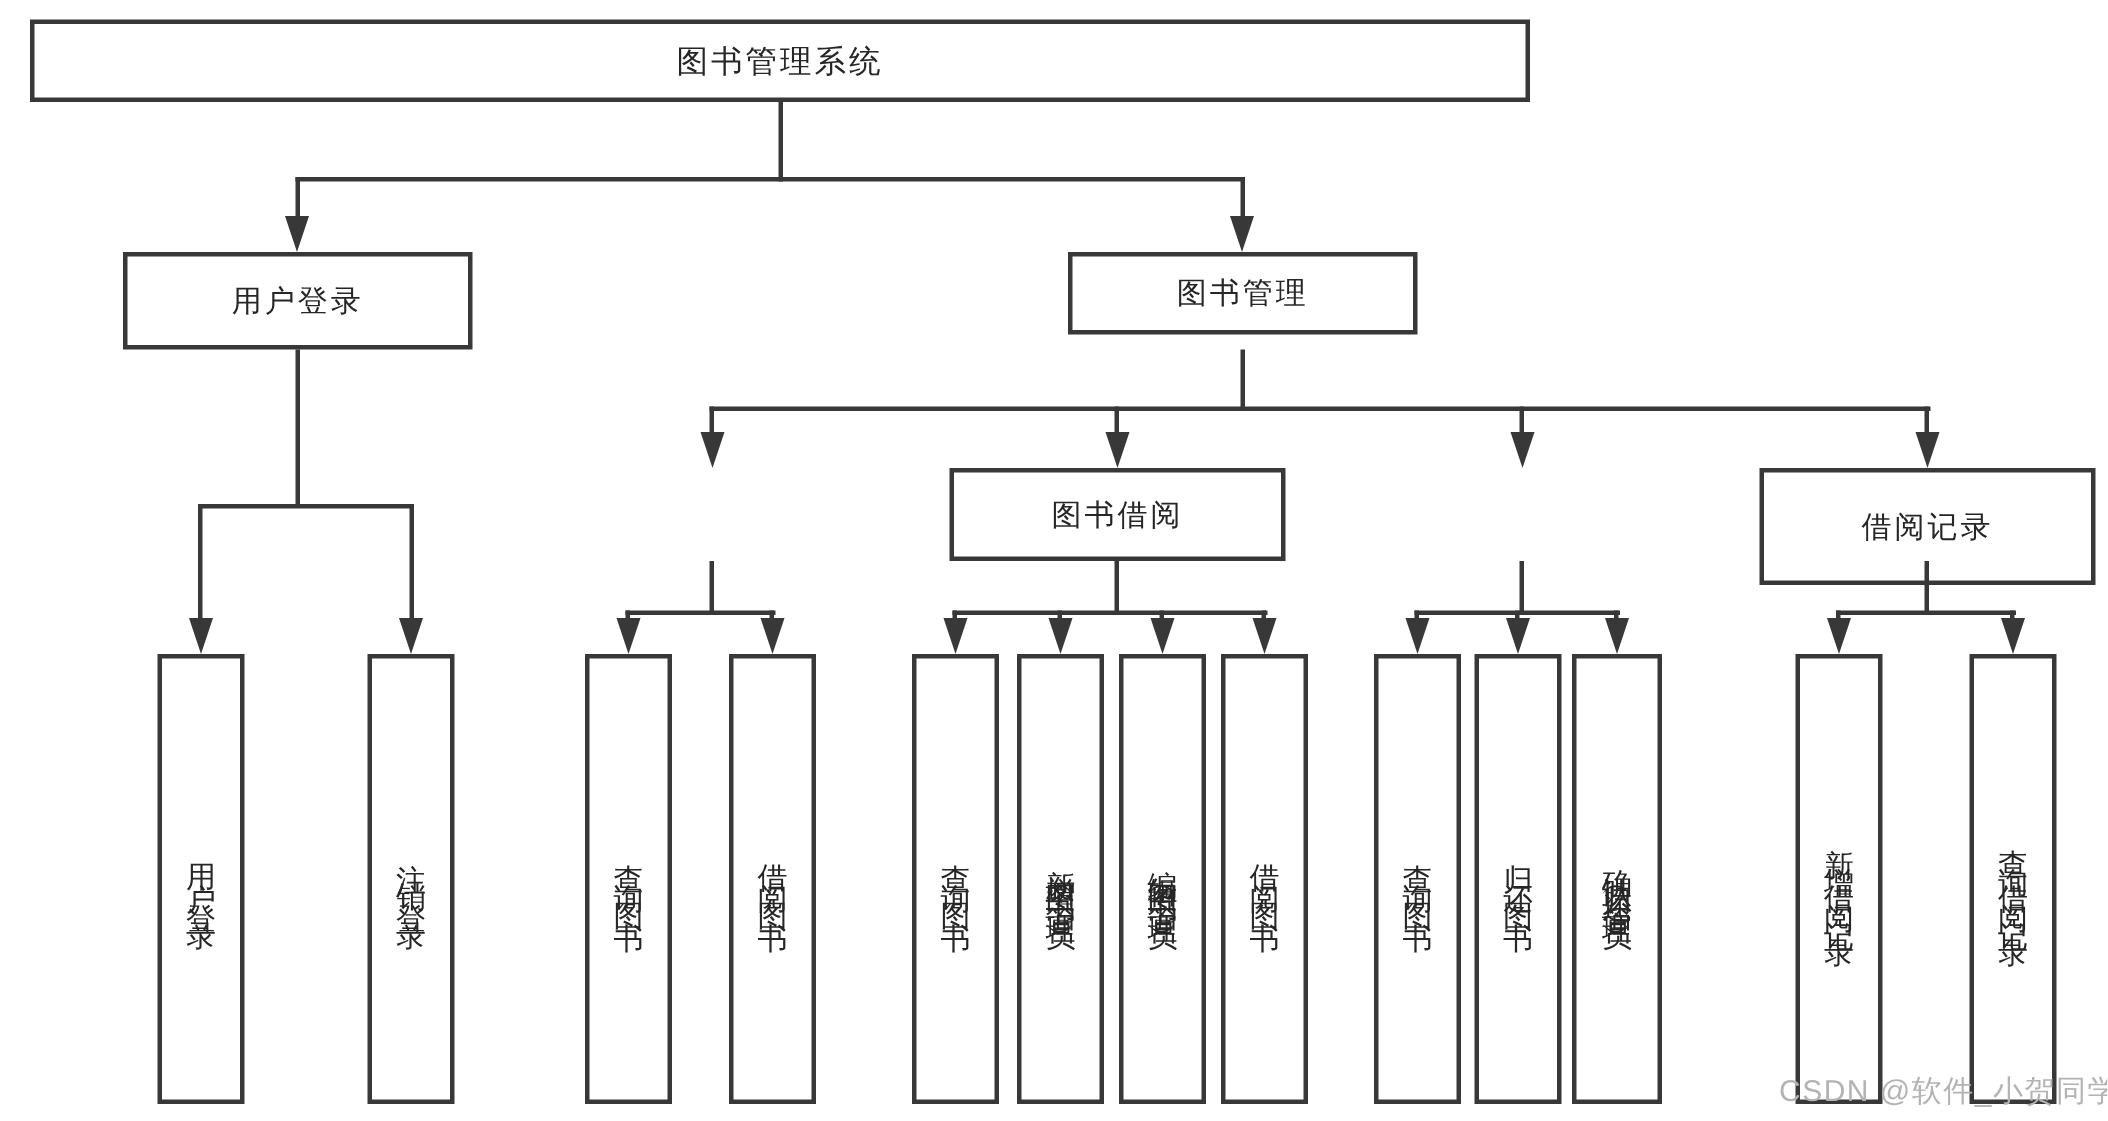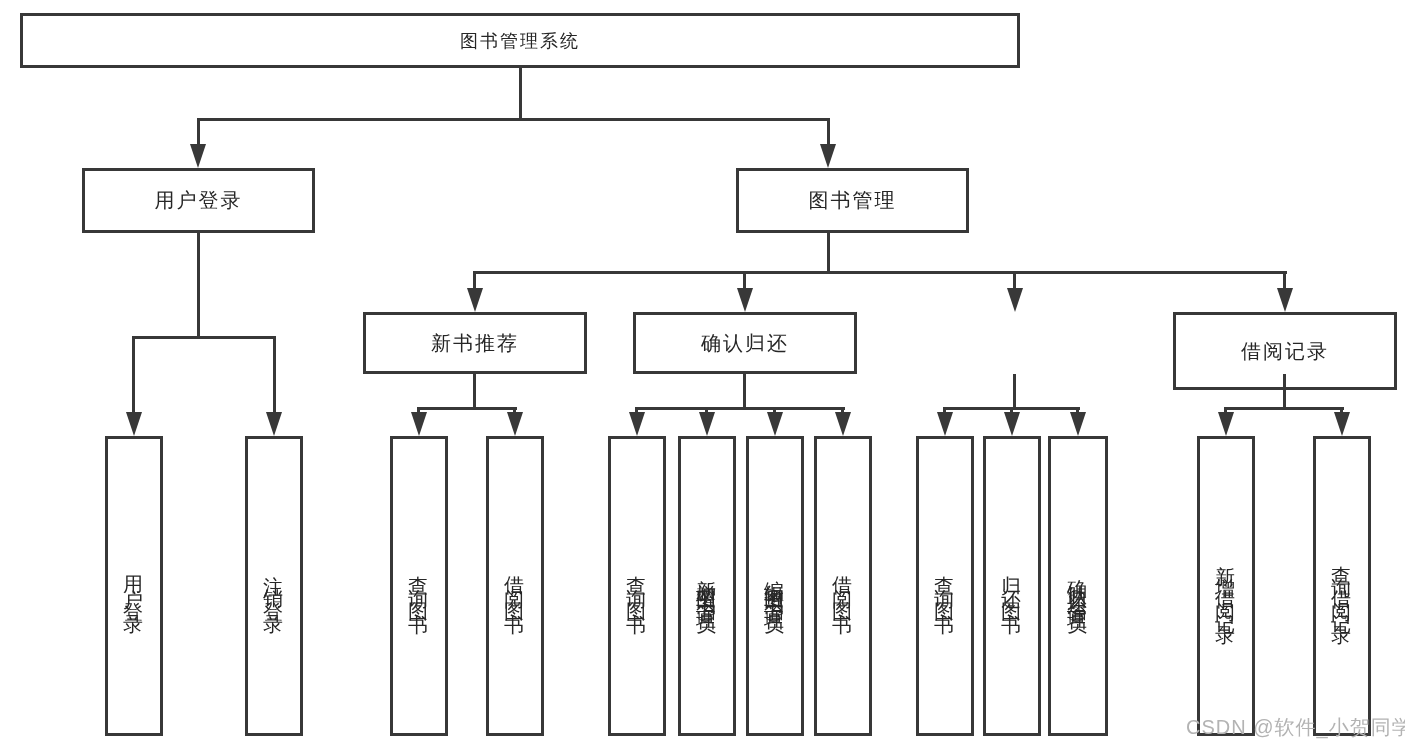--- a/index.html
+++ b/index.html
@@ -59,52 +59,51 @@
     letter-spacing: 1px;
     white-space: nowrap;
     z-index: 5;
   }
 </style>
 </head>
 <body>
 
 <div id="canvas">
 
-  <div class="box" style="left:20px;top:13px;width:1000px;height:55px;font-size:18px">图书管理系统</div>
+  <div class="box" style="left:20px;top:13px;width:1000px;height:55px;font-size:21px">图书管理系统</div>
 
   <div class="vline" style="left:519px;top:68px;width:3px;height:53px"></div>
   <div class="hline" style="left:197px;top:118px;width:633px;height:3px"></div>
   <div class="vline" style="left:197px;top:118px;width:3px;height:32px"></div>
   <div class="arrow" style="left:190px;top:144px"></div>
   <div class="vline" style="left:827px;top:118px;width:3px;height:32px"></div>
   <div class="arrow" style="left:820px;top:144px"></div>
 
   <div class="box" style="left:82px;top:168px;width:233px;height:65px">用户登录</div>
-  <div class="box" style="left:736px;top:168px;width:233px;height:65px">图书管理</div>
+  <div class="box" style="left:712px;top:168px;width:233px;height:55px">图书管理</div>
 
   <div class="vline" style="left:197px;top:233px;width:3px;height:105px"></div>
   <div class="hline" style="left:132px;top:336px;width:144px;height:3px"></div>
   <div class="vline" style="left:132px;top:336px;width:3px;height:82px"></div>
   <div class="arrow" style="left:126px;top:412px"></div>
   <div class="vline" style="left:273px;top:336px;width:3px;height:82px"></div>
   <div class="arrow" style="left:266px;top:412px"></div>
 
   <div class="vline" style="left:827px;top:233px;width:3px;height:41px"></div>
   <div class="hline" style="left:473px;top:271px;width:814px;height:3px"></div>
   <div class="vline" style="left:473px;top:271px;width:3px;height:22px"></div>
   <div class="arrow" style="left:467px;top:288px"></div>
   <div class="vline" style="left:743px;top:271px;width:3px;height:22px"></div>
   <div class="arrow" style="left:737px;top:288px"></div>
   <div class="vline" style="left:1013px;top:271px;width:3px;height:22px"></div>
   <div class="arrow" style="left:1007px;top:288px"></div>
   <div class="vline" style="left:1283px;top:271px;width:3px;height:22px"></div>
   <div class="arrow" style="left:1277px;top:288px"></div>
 
-  <div class="box" style="left:363px;top:312px;width:224px;height:62px">新书推荐</div>
-  <div class="box" style="left:633px;top:312px;width:224px;height:62px">确认归还</div>
+  <div class="box" style="left:633px;top:312px;width:224px;height:62px">图书借阅</div>
   <div class="box" style="left:1173px;top:312px;width:224px;height:78px">借阅记录</div>
 
   <div class="vline" style="left:473px;top:374px;width:3px;height:36px"></div>
   <div class="hline" style="left:417px;top:407px;width:100px;height:3px"></div>
   <div class="vline" style="left:417px;top:407px;width:3px;height:12px"></div>
   <div class="arrow" style="left:411px;top:412px"></div>
   <div class="vline" style="left:513px;top:407px;width:3px;height:12px"></div>
   <div class="arrow" style="left:507px;top:412px"></div>
 
   <div class="vline" style="left:743px;top:374px;width:3px;height:36px"></div>

